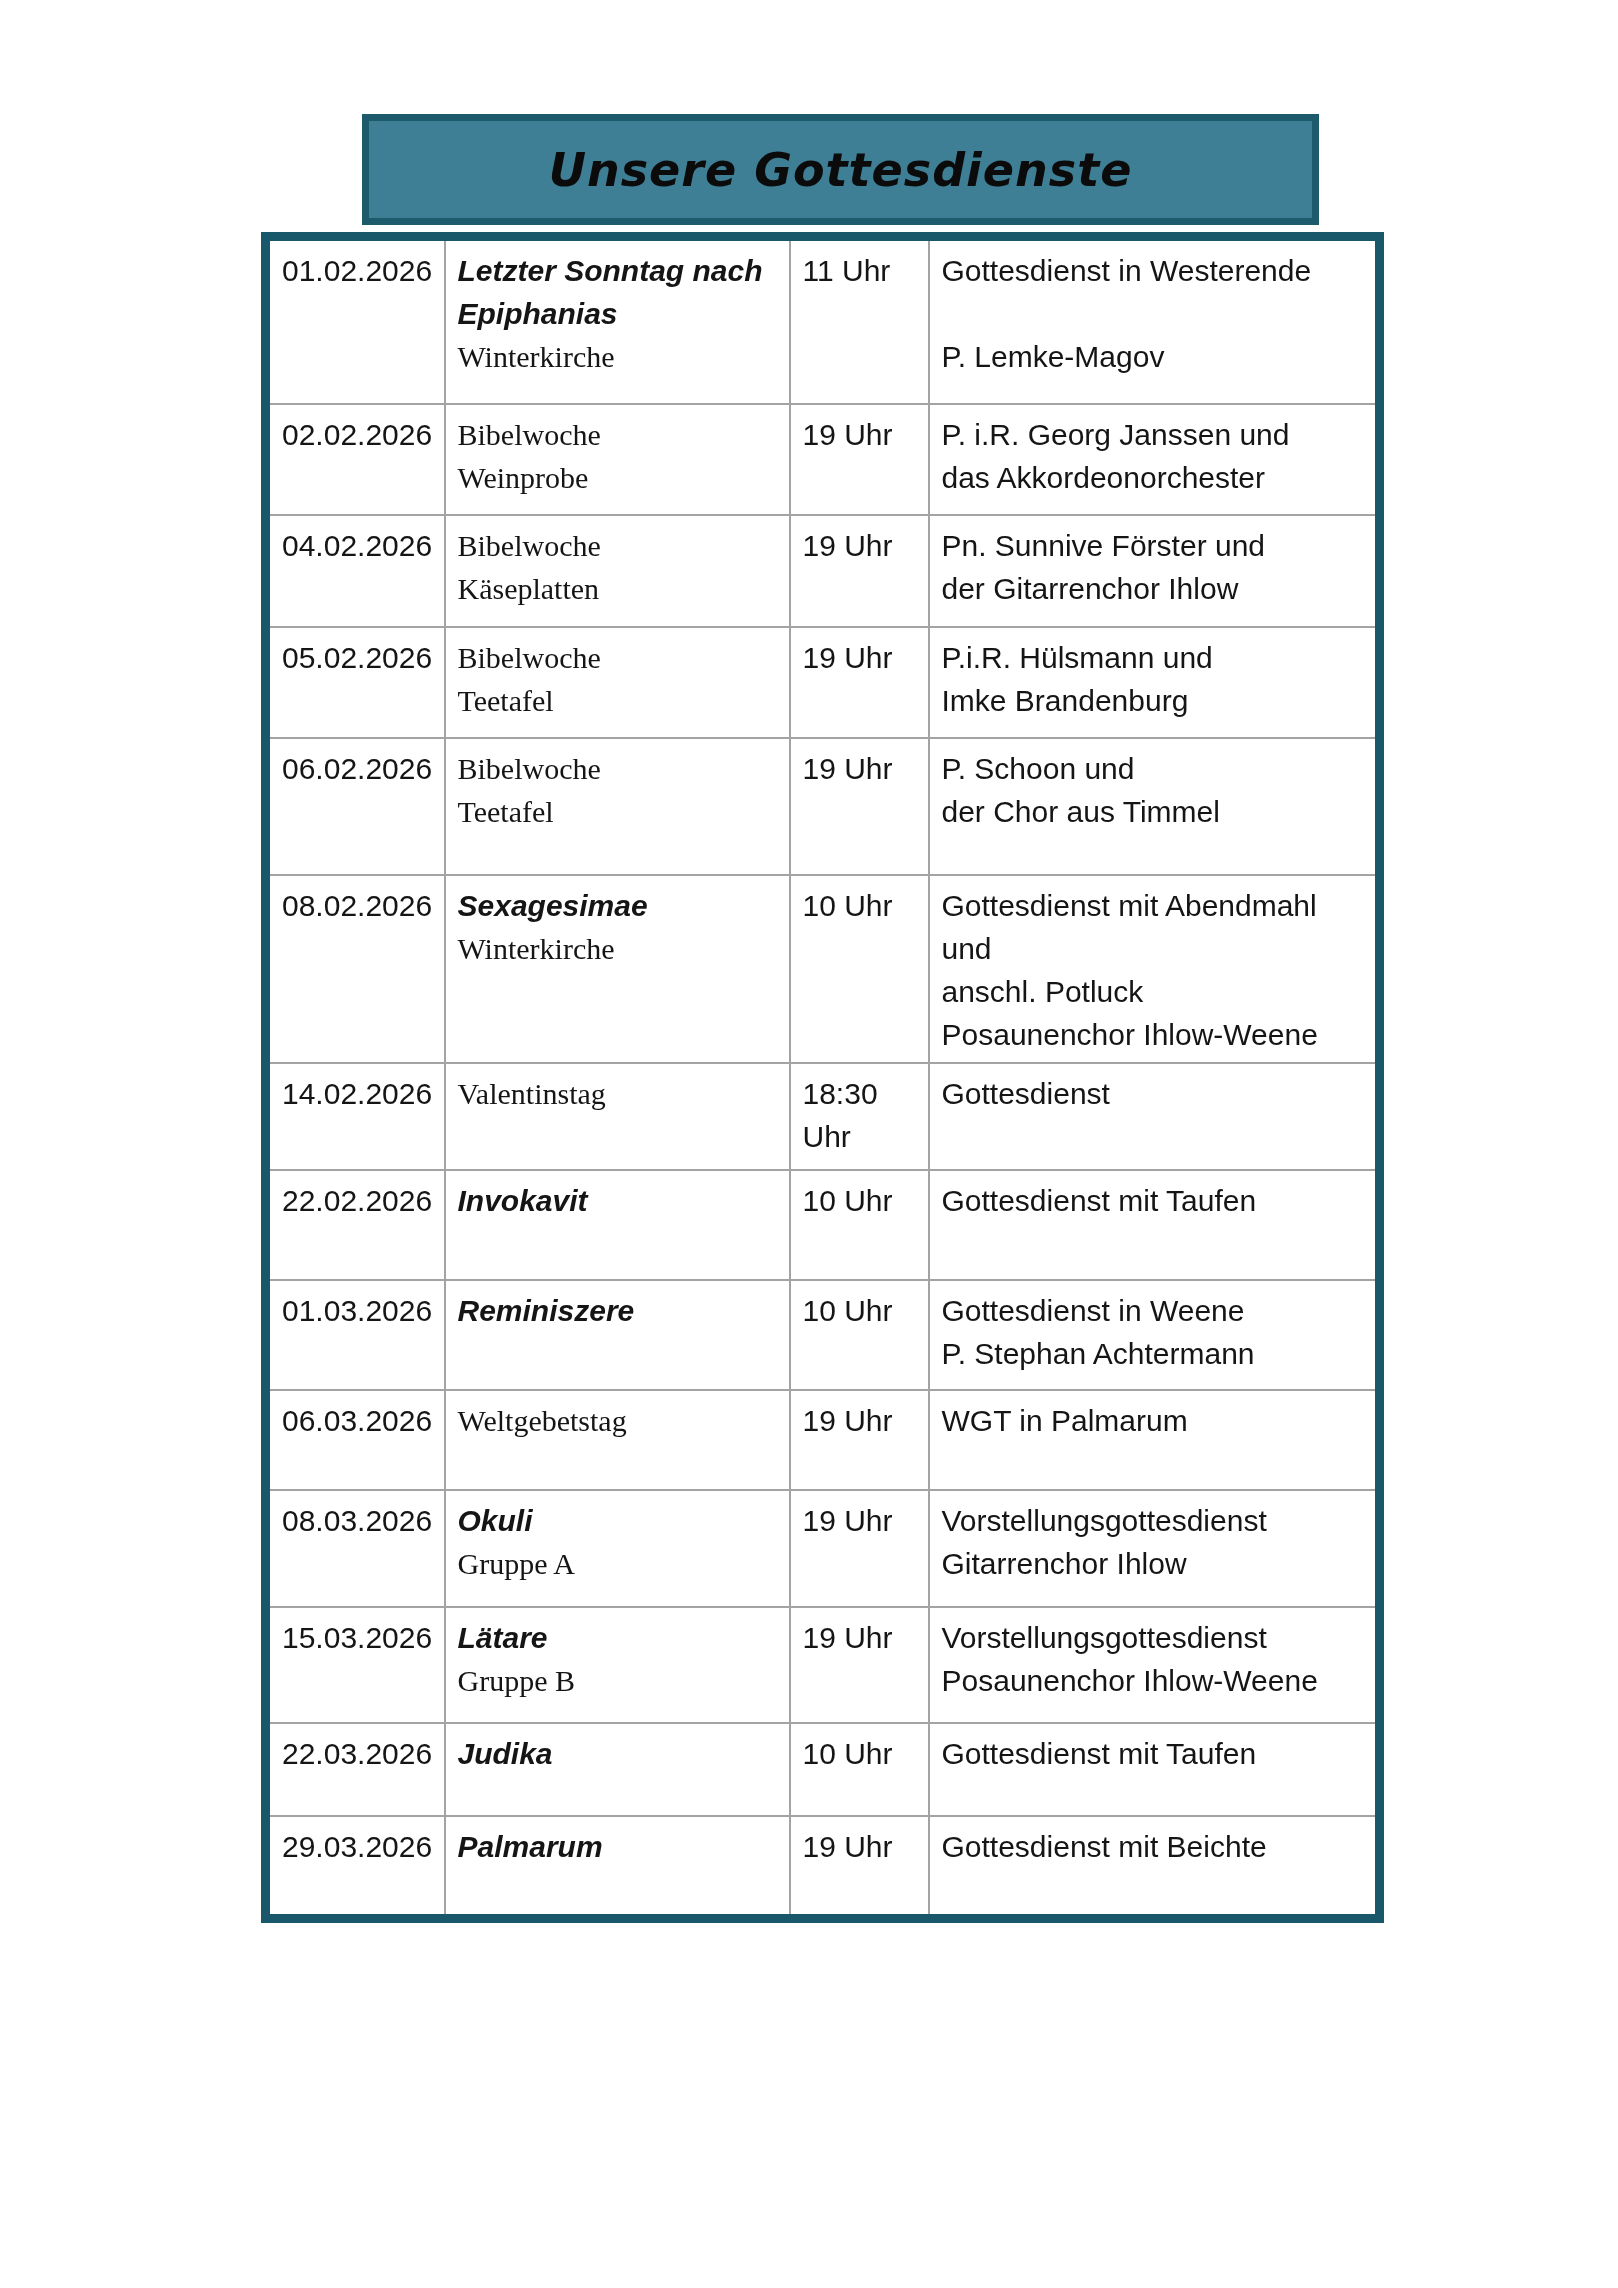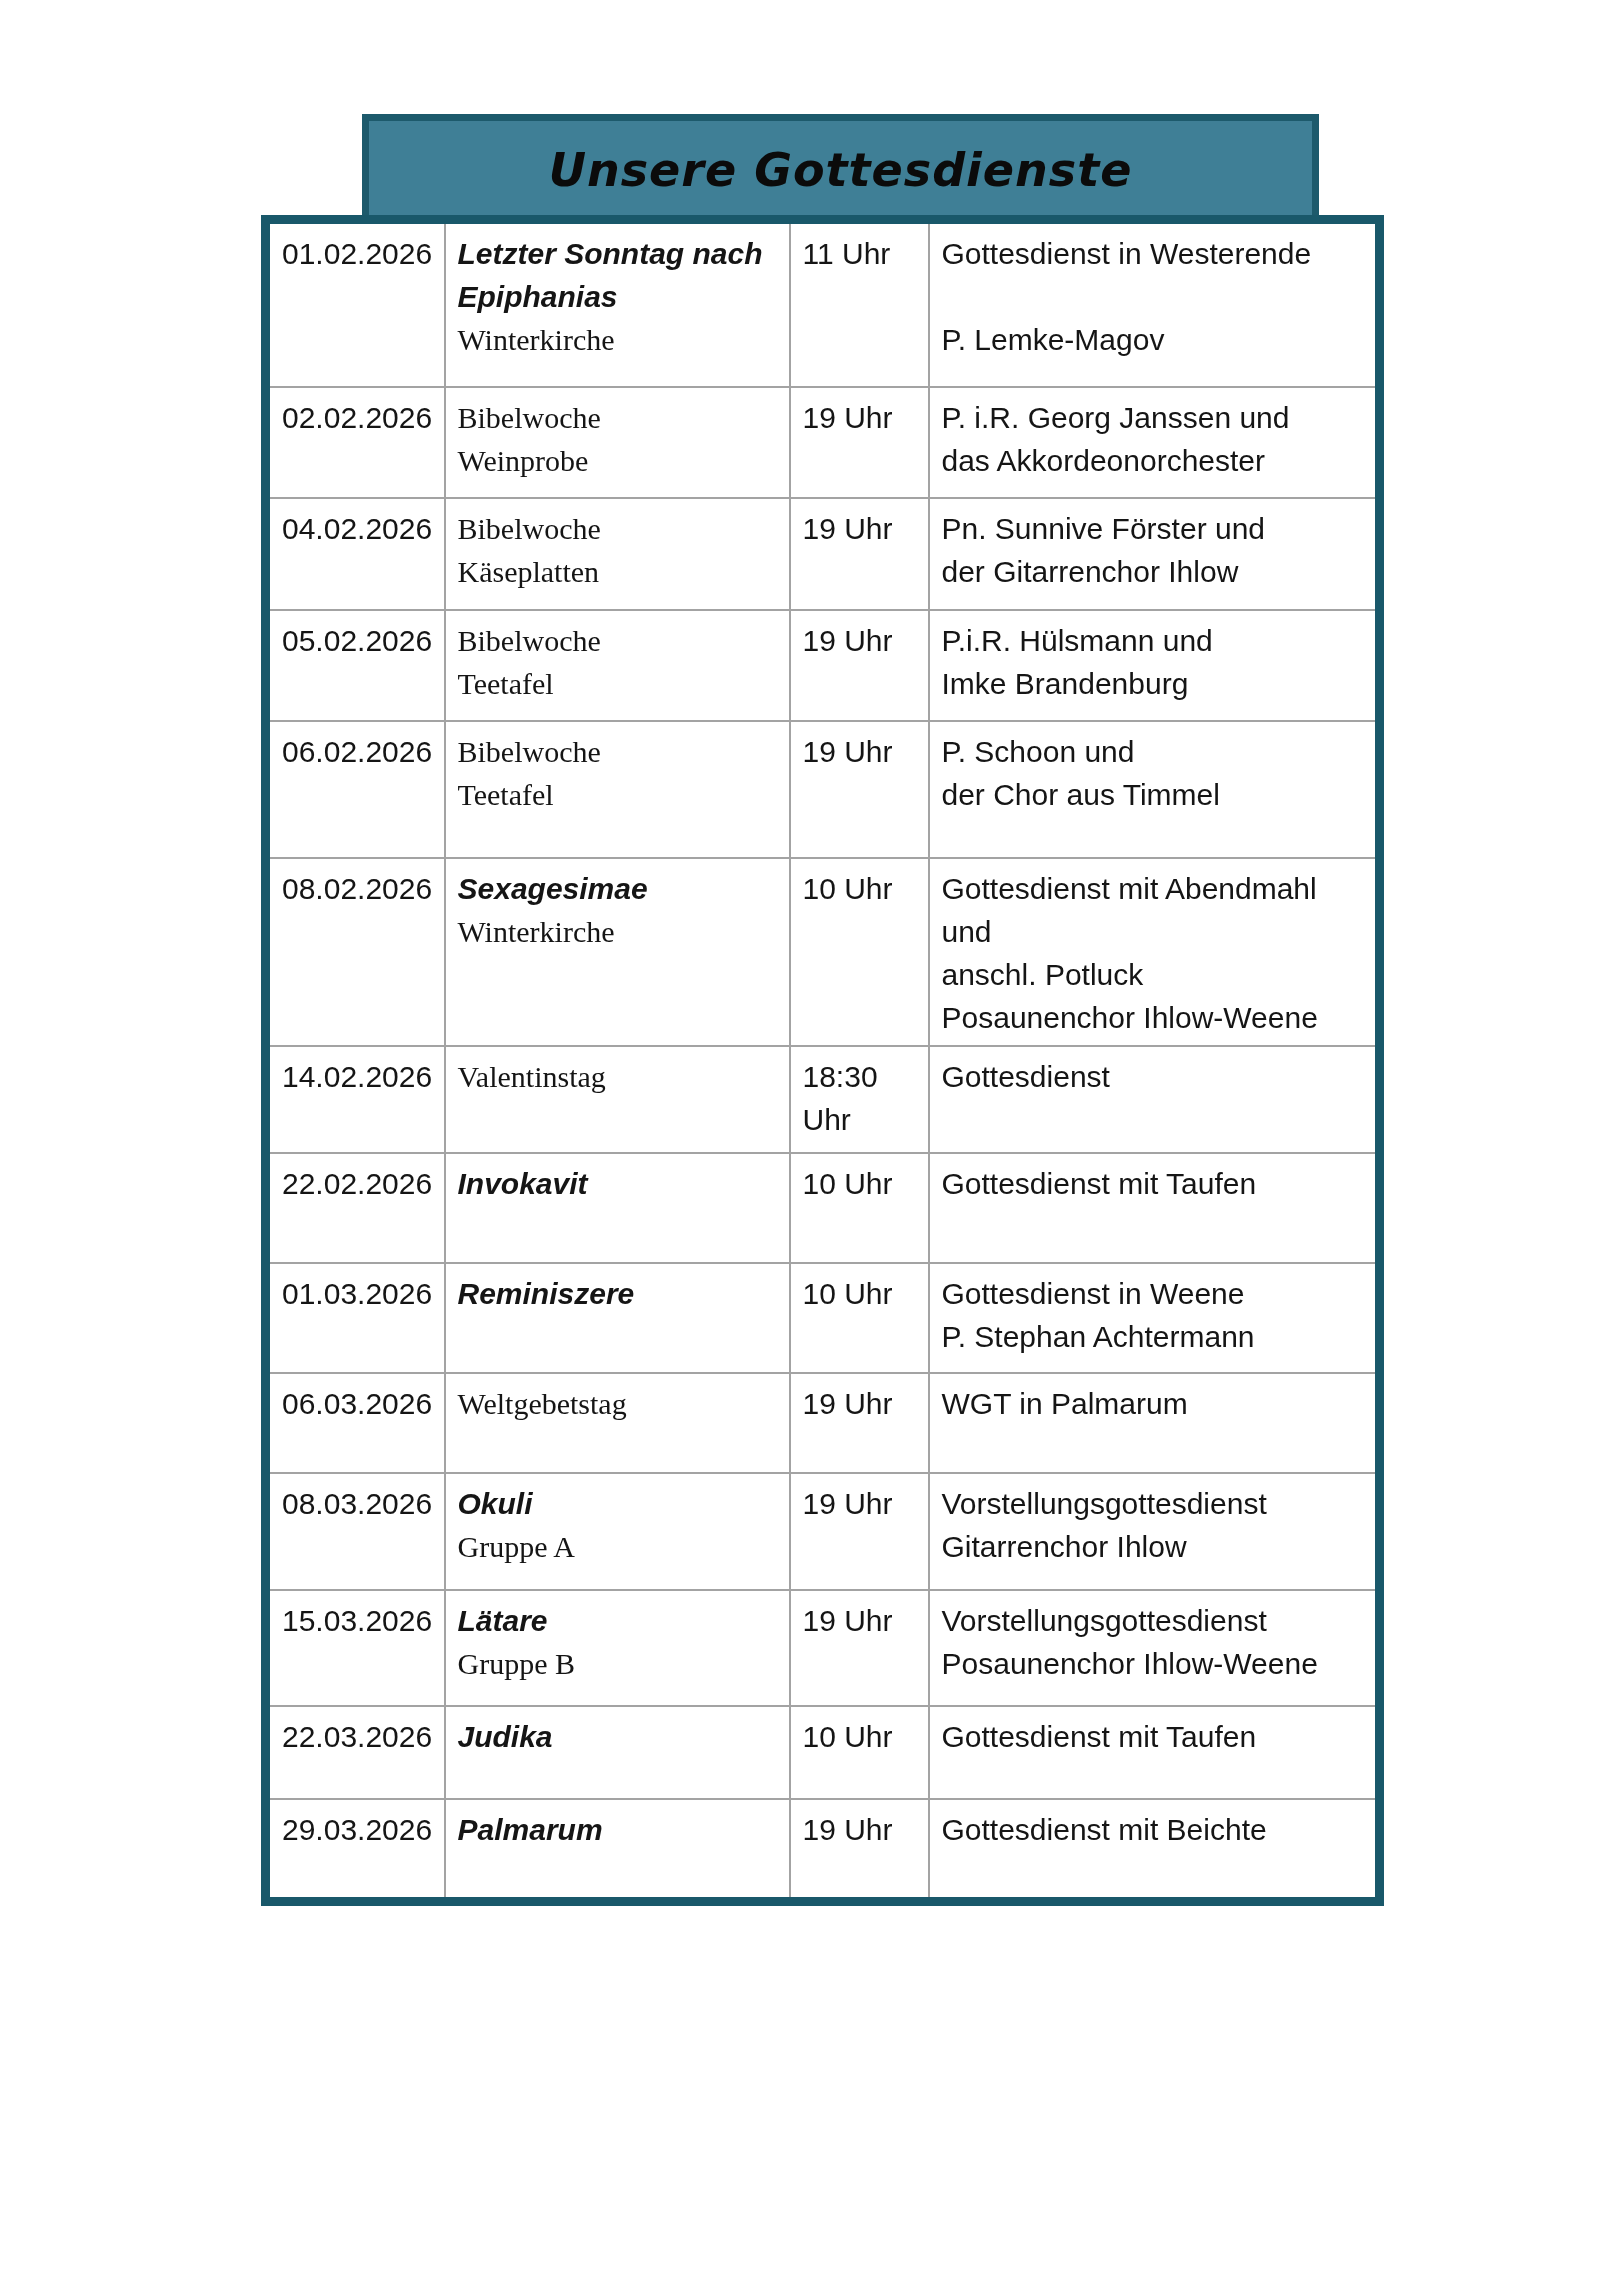--- a/index.html
+++ b/index.html
@@ -32,21 +32,21 @@
     font-family:"DejaVu Sans", sans-serif;
     font-weight:bold;
     font-style:italic;
     font-size:46px;
     letter-spacing:1px;
     color:#0b0b0b;
   }
 
   table.schedule{
     position:absolute;
-    left:261px;top:215px;
+    left:261px;top:232px;
     width:1114px;
     border-collapse:collapse;
     table-layout:fixed;
     border:9px solid var(--table-border);
     background:#ffffff;
   }
   table.schedule td{
     border:2px solid var(--grid-line);
     vertical-align:top;
     padding:8px 10px 6px 12px;

